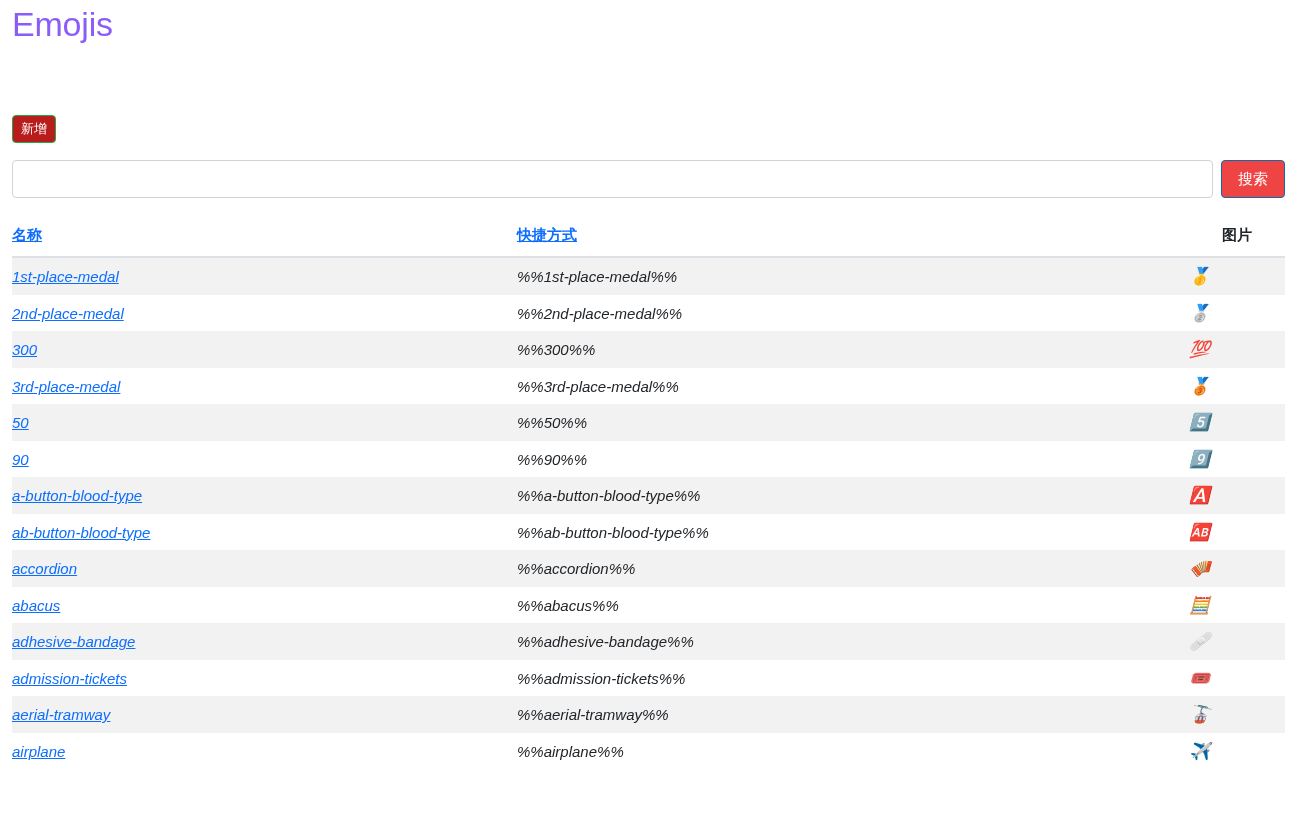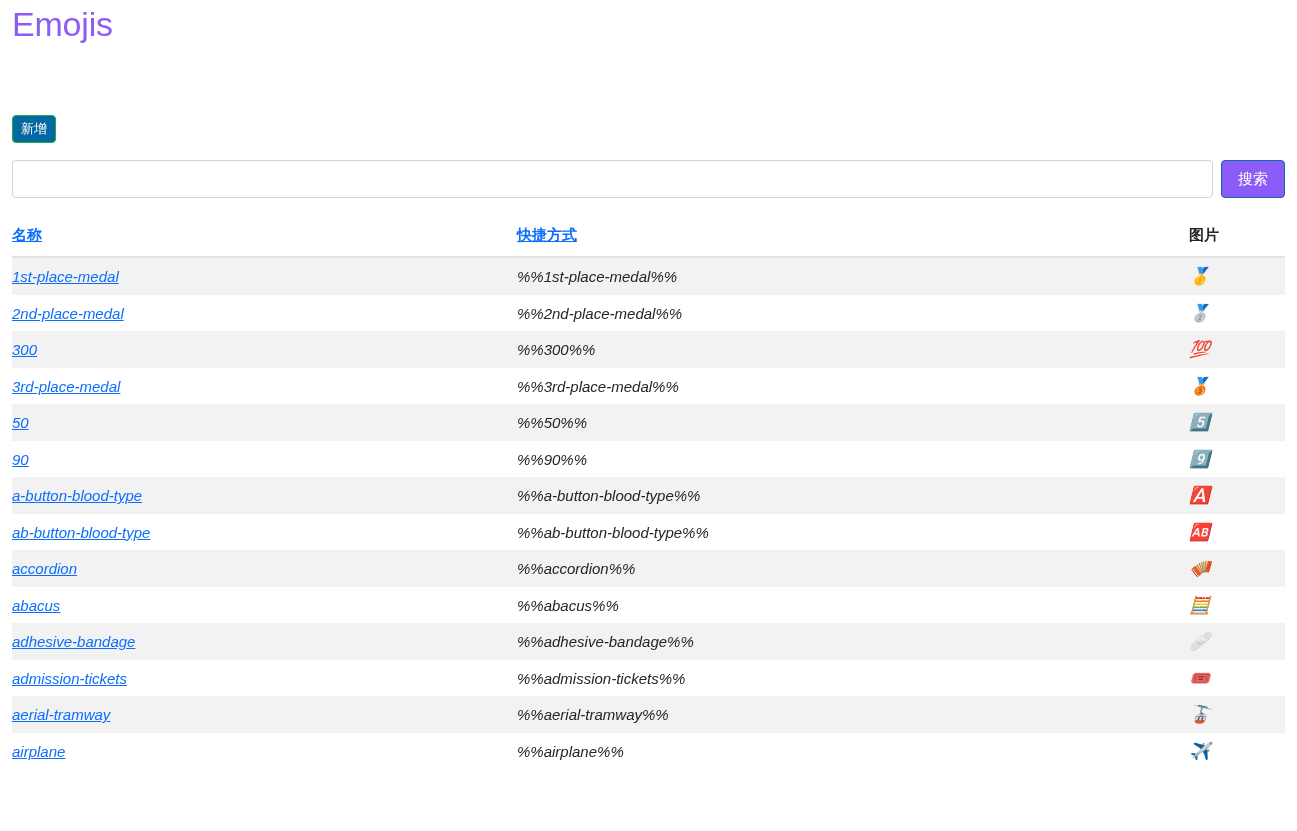--- a/index.html
+++ b/index.html
@@ -25,21 +25,21 @@
     margin: 0;
     padding: 6px 0 0 0;
     color: #8b5cf6;
     letter-spacing: -0.2px;
   }
   .toolbar {
     margin-top: 72px;
   }
   .btn-new {
     display: inline-block;
-    background: #0369a1;
+    background: #b91c1c;
     border: 1px solid #28a745;
     color: #ffffff;
     font-size: 13px;
     line-height: 1;
     padding: 6px 8px 7px 8px;
     border-radius: 4px;
     cursor: pointer;
     font-family: "Liberation Sans", sans-serif;
   }
   .search-row {
@@ -57,21 +57,21 @@
     padding: 6px 12px;
     font-size: 15px;
     color: #495057;
     background: #fff;
     outline: none;
     font-family: "Liberation Sans", sans-serif;
   }
   .search-btn {
     margin-left: 8px;
     flex: 0 0 auto;
-    background: #8b5cf6;
+    background: #ef4444;
     border: 1px solid #0d6aad;
     color: #fff;
     font-size: 15px;
     border-radius: 4px;
     padding: 0 16px;
     height: 38px;
     cursor: pointer;
     font-family: "Liberation Sans", sans-serif;
   }
   table.emoji-table {
@@ -84,21 +84,21 @@
     text-align: left;
     font-weight: 700;
     font-size: 15px;
     padding: 0 0 11px 0;
     border-bottom: 2px solid #dee2e6;
     vertical-align: bottom;
   }
   th.col-name { width: 505px; }
   th.col-shortcut { width: 672px; }
   th.col-image { width: 96px; text-align: left; }
-  .col-image-inner { display: block; padding-left: 0; }
+  .col-image-inner { display: block; padding-left: 0; text-align: center; }
   thead th a {
     color: #0d6efd;
     text-decoration: underline;
     cursor: pointer;
   }
   thead th.col-image span {
     color: #212529;
   }
   table.emoji-table tbody tr {
     height: 36.5px;

